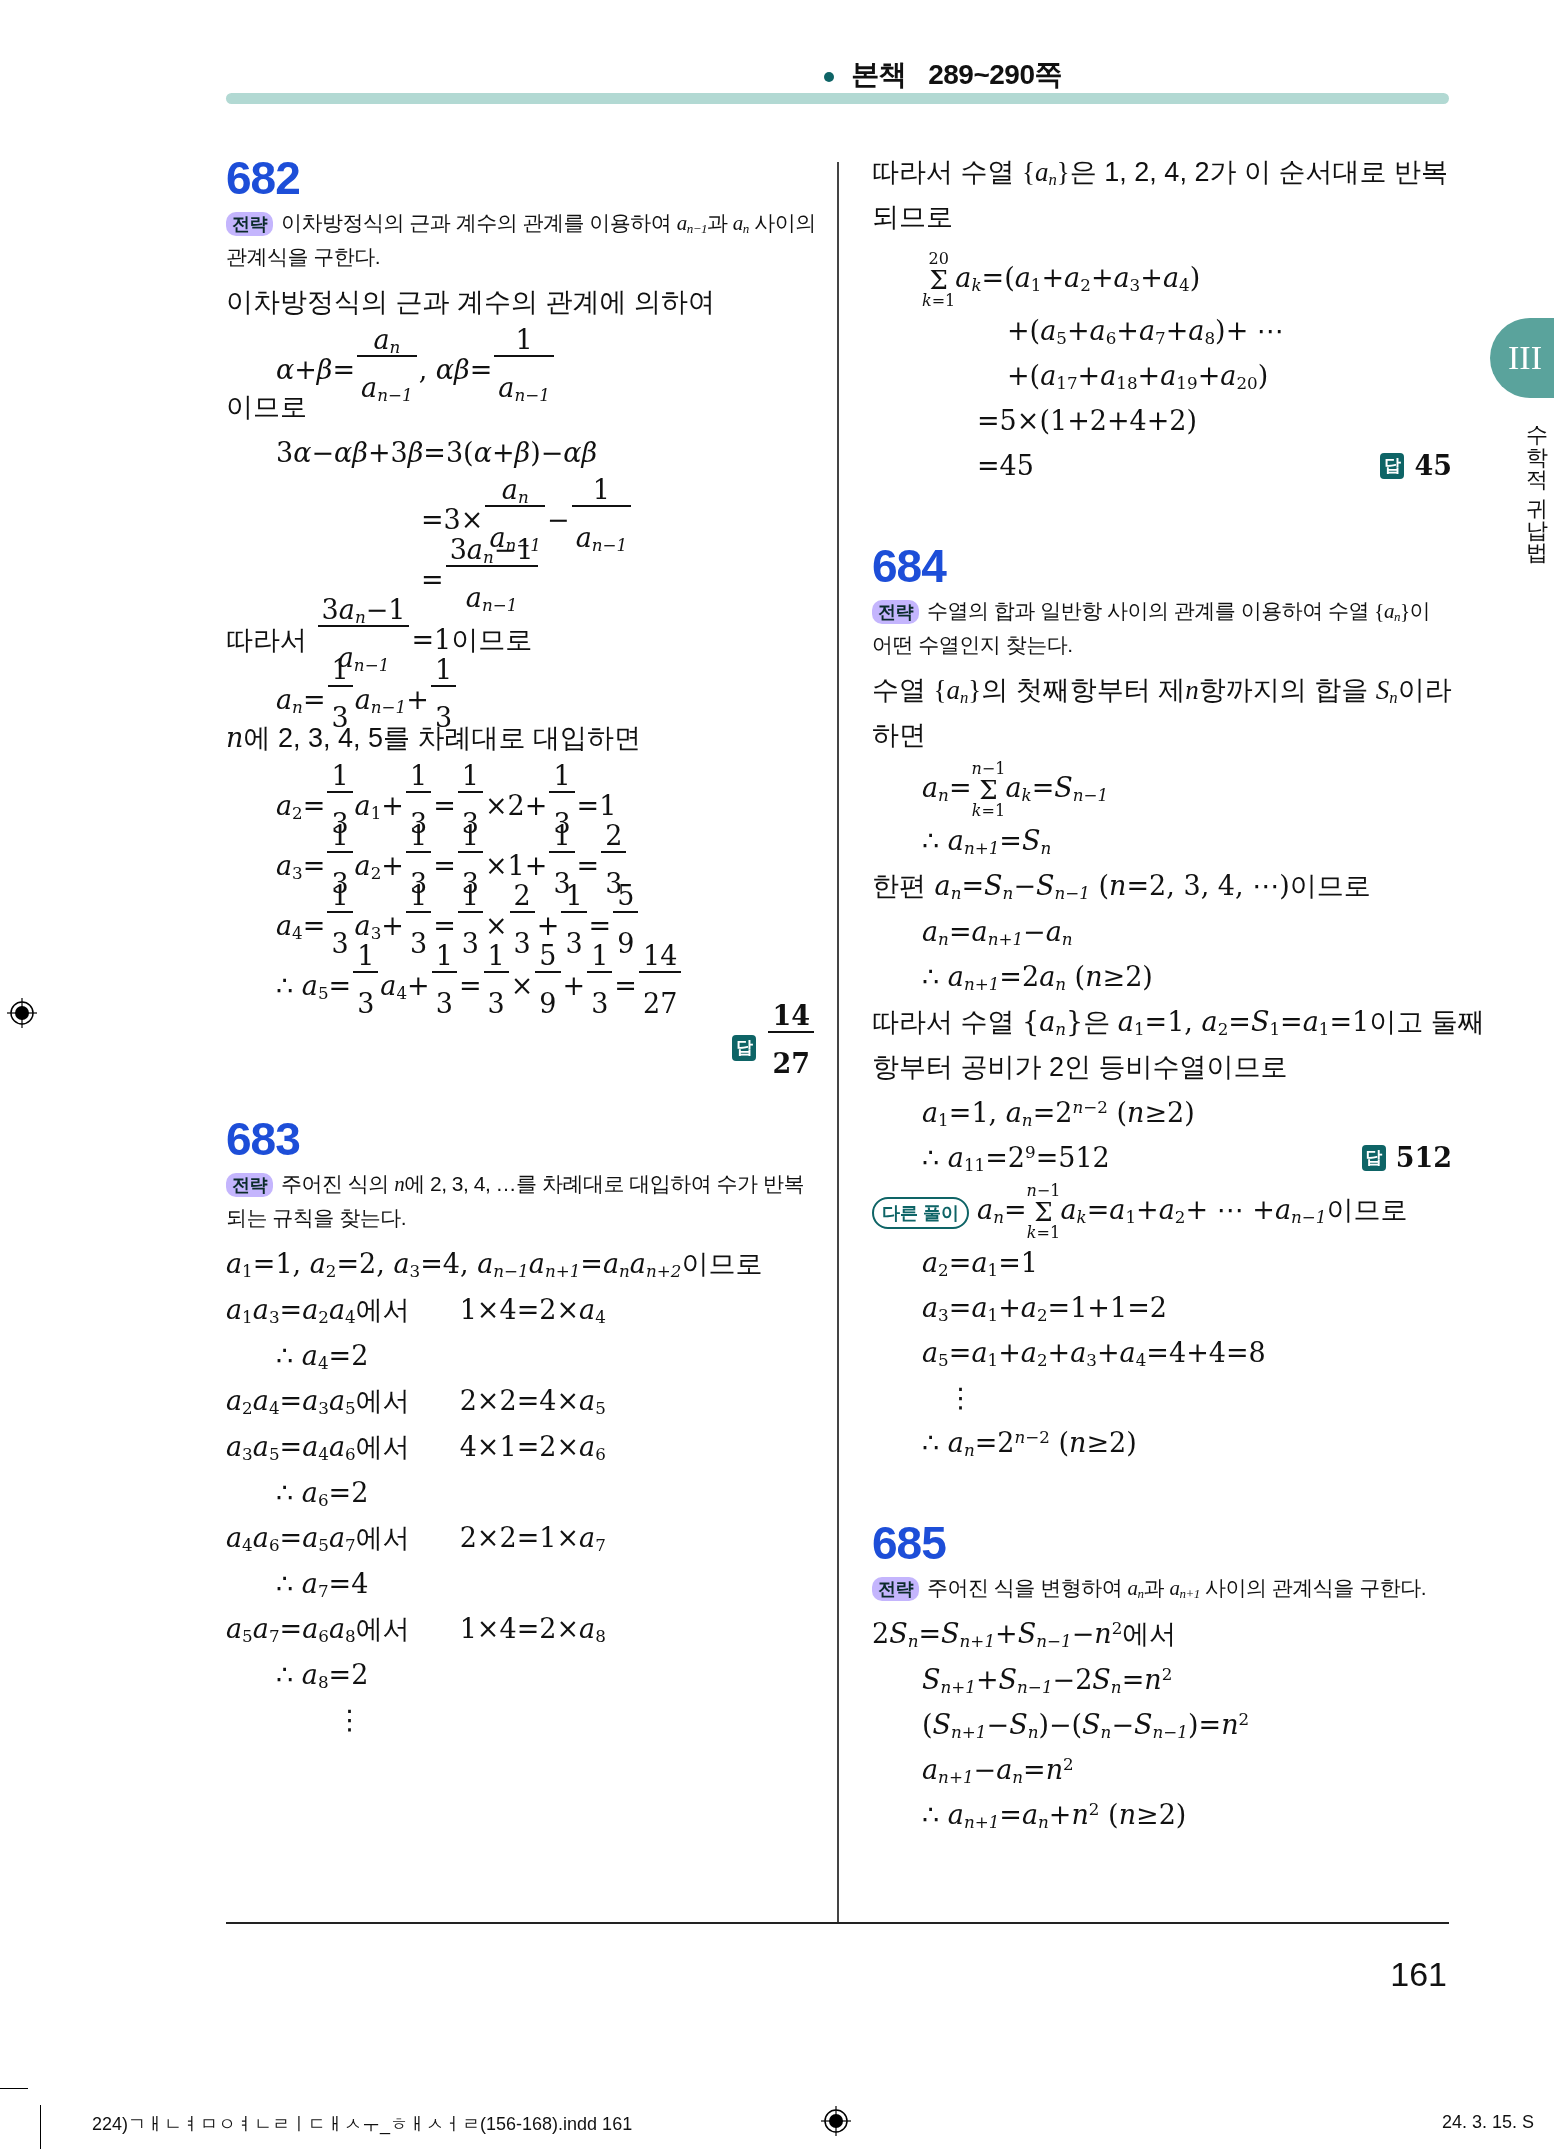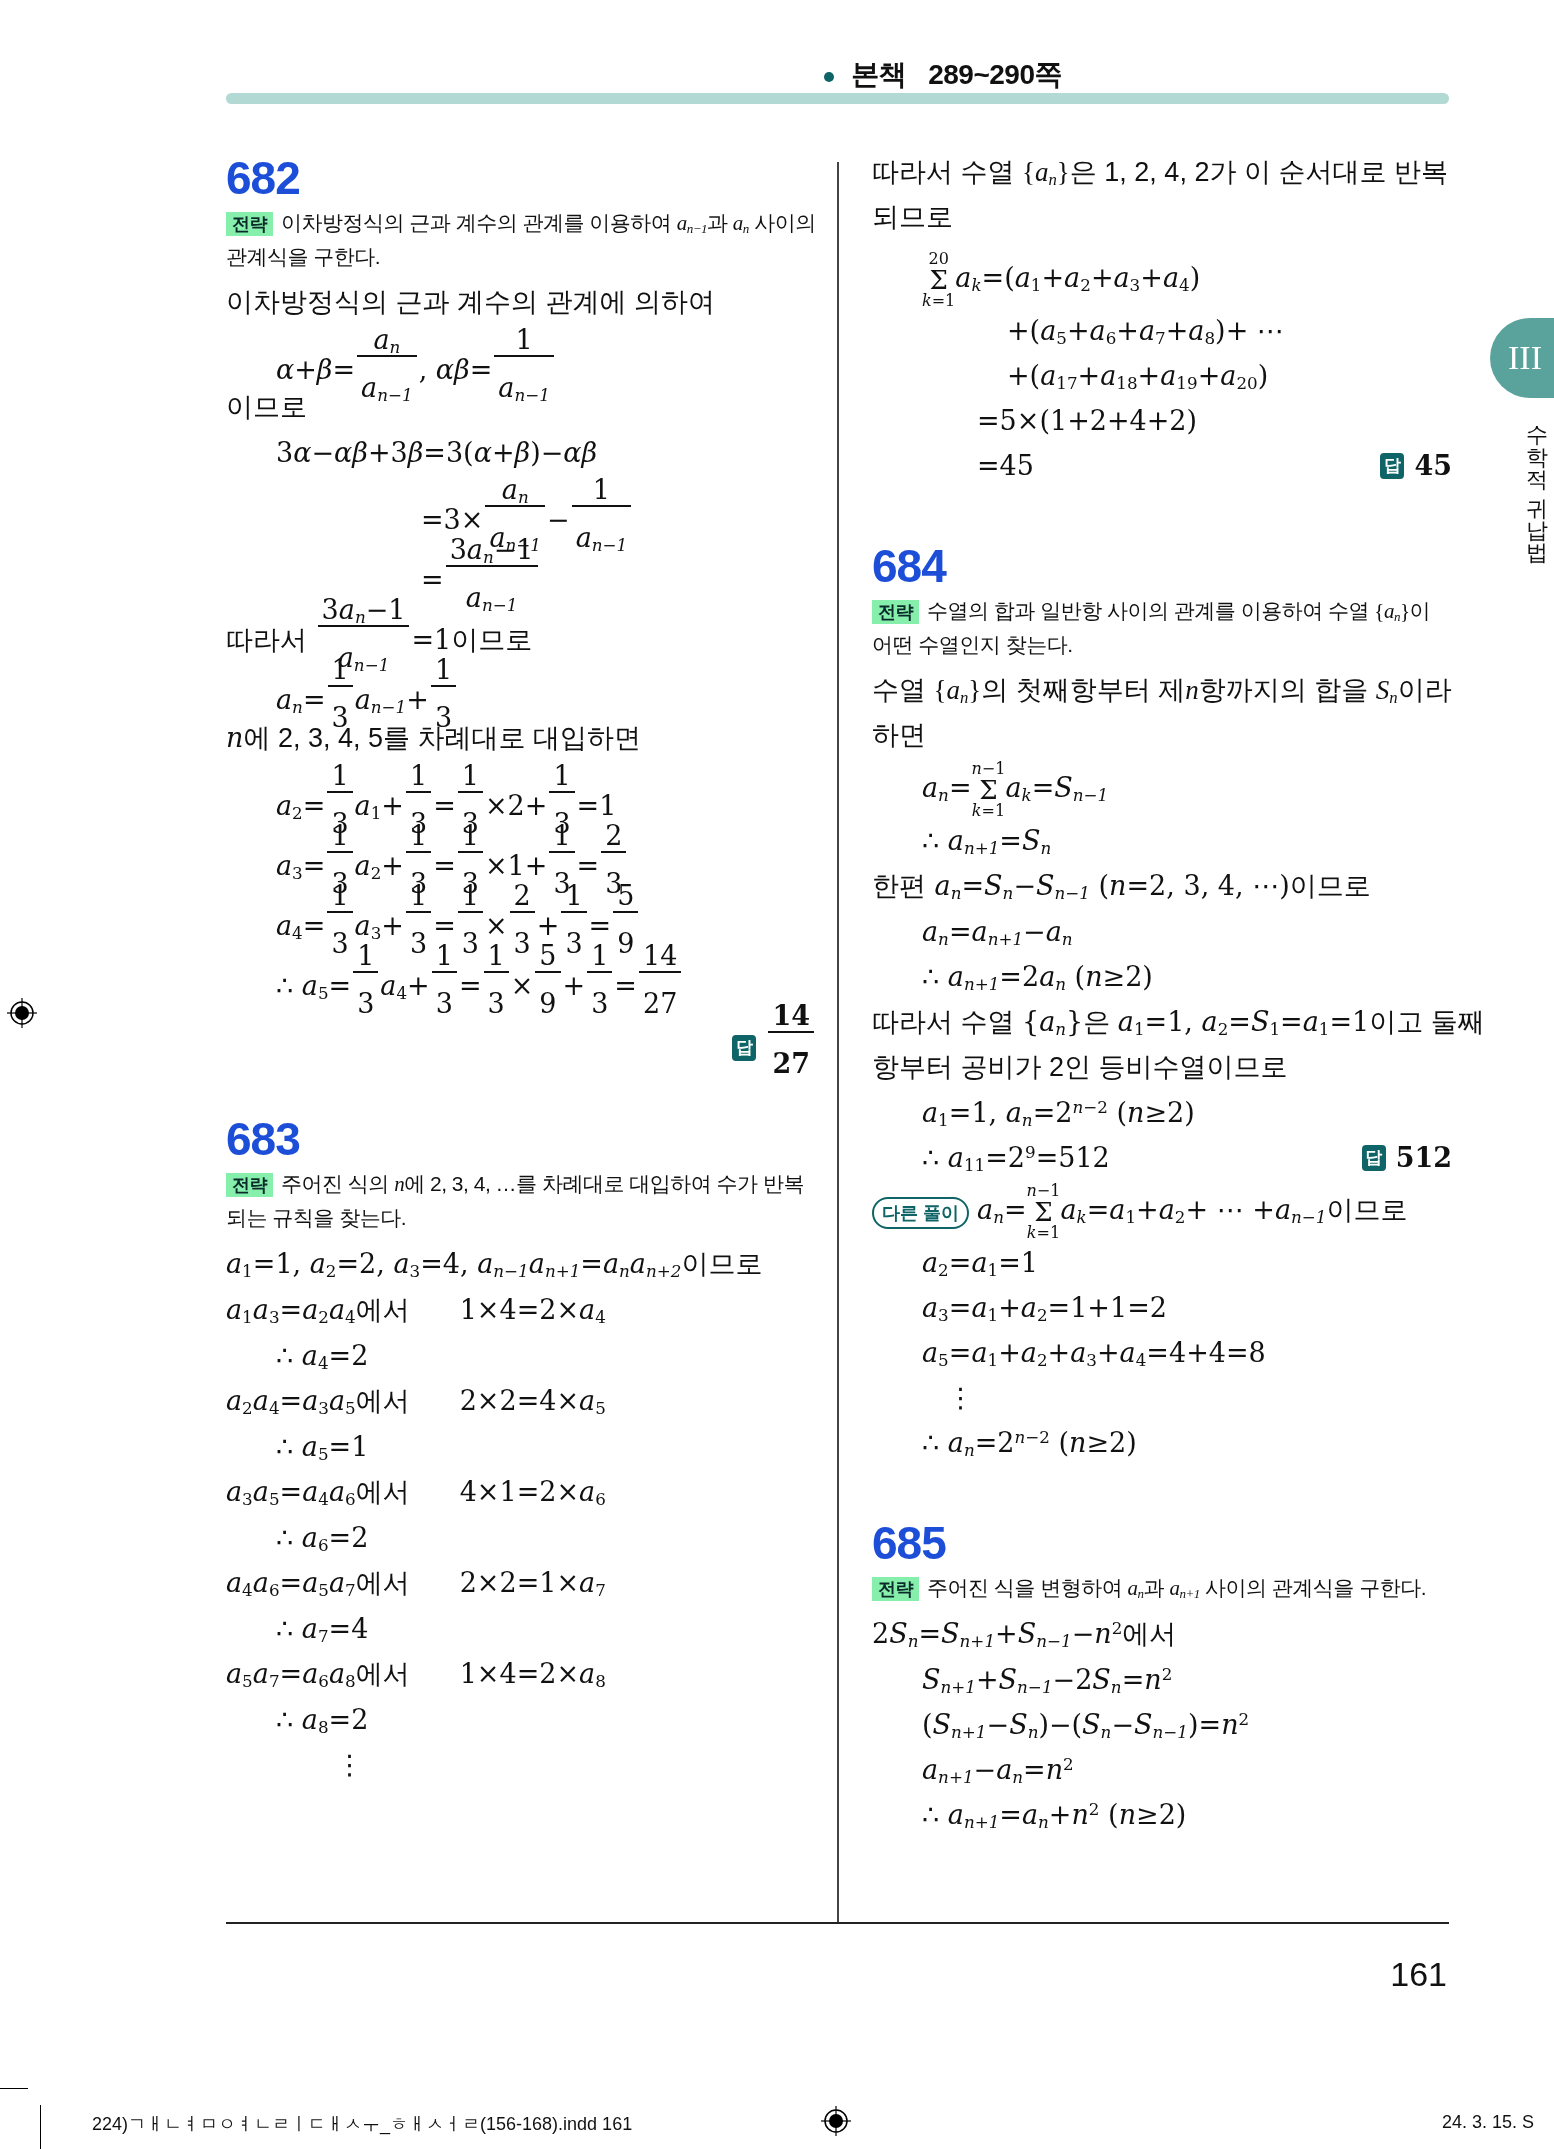--- a/index.html
+++ b/index.html
@@ -19,21 +19,21 @@
 
   
   .col{top:150px;font-size:27px;line-height:45px;}
   .col-left{left:226px;width:590px;}
   .col-right{left:872px;width:580px;}
   .vline{left:837px;top:162px;width:2px;height:1760px;background:#444;}
   .bottom-rule{left:226px;top:1922px;width:1223px;height:2px;background:#222;}
 
   .pnum{font-family:"Liberation Sans","DejaVu Sans",sans-serif;font-weight:bold;color:#1d4ed8;font-size:46px;line-height:56px;letter-spacing:-1px;margin:0;}
   .strategy{font-family:"Liberation Sans","DejaVu Sans",sans-serif;font-size:21px;line-height:34px;margin:0 0 6px 0;letter-spacing:-0.5px;}
-  .tag{display:inline-block;background:#86efac;color:#0b2b2b;font-weight:bold;font-size:18px;line-height:24px;padding:0 6px;border-radius:0;margin-right:8px;}
+  .tag{display:inline-block;background:#c4b5fd;color:#0b2b2b;font-weight:bold;font-size:18px;line-height:24px;padding:0 6px;border-radius:10px;margin-right:8px;}
   .line{white-space:nowrap;}
   .ind1{padding-left:50px;}
   .ind-eq{padding-left:195px;}
   .frac{display:inline-block;vertical-align:middle;text-align:center;line-height:1.1;margin:0 2px;}
   .frac .n{display:block;padding:0 4px;border-bottom:2px solid #111;}
   .frac .d{display:block;padding:16px 4px;}
   .mline{height:60px;line-height:60px;}
   .ans-row{text-align:right;}
   .ans{display:inline-flex;align-items:center;gap:10px;font-weight:bold;}
   .ans-badge{display:inline-block;background:#0e6466;color:#fff;font-family:"Liberation Sans","DejaVu Sans",sans-serif;font-size:17px;font-weight:bold;width:24px;height:26px;line-height:26px;text-align:center;border-radius:4px;}
@@ -120,21 +120,20 @@
     <h2 class="pnum">683</h2>
     <p class="strategy">
       <span class="tag">전략</span><span>주어진 식의 </span><i class="serif">n</i><span>에 2, 3, 4, …를 차례대로 대입하여 수가 반복되는 규칙을 찾는다.</span>
     </p>
     <div class="line">
       <i>a</i><sub>1</sub>=1, <i>a</i><sub>2</sub>=2, <i>a</i><sub>3</sub>=4, <i>a<sub>n−1</sub></i><i>a<sub>n+1</sub></i>=<i>a<sub>n</sub></i><i>a<sub>n+2</sub></i><span class="sans">이므로</span>
     </div>
     <div class="line"><i>a</i><sub>1</sub><i>a</i><sub>3</sub>=<i>a</i><sub>2</sub><i>a</i><sub>4</sub><span class="sans">에서</span><span style="display:inline-block;width:50px"></span>1×4=2×<i>a</i><sub>4</sub></div>
     <div class="line ind1">∴ <i>a</i><sub>4</sub>=2</div>
     <div class="line"><i>a</i><sub>2</sub><i>a</i><sub>4</sub>=<i>a</i><sub>3</sub><i>a</i><sub>5</sub><span class="sans">에서</span><span style="display:inline-block;width:50px"></span>2×2=4×<i>a</i><sub>5</sub></div>
-    <div class="line ind1">∴ <i>a</i><sub>5</sub>=1</div>
     <div class="line"><i>a</i><sub>3</sub><i>a</i><sub>5</sub>=<i>a</i><sub>4</sub><i>a</i><sub>6</sub><span class="sans">에서</span><span style="display:inline-block;width:50px"></span>4×1=2×<i>a</i><sub>6</sub></div>
     <div class="line ind1">∴ <i>a</i><sub>6</sub>=2</div>
     <div class="line"><i>a</i><sub>4</sub><i>a</i><sub>6</sub>=<i>a</i><sub>5</sub><i>a</i><sub>7</sub><span class="sans">에서</span><span style="display:inline-block;width:50px"></span>2×2=1×<i>a</i><sub>7</sub></div>
     <div class="line ind1">∴ <i>a</i><sub>7</sub>=4</div>
     <div class="line"><i>a</i><sub>5</sub><i>a</i><sub>7</sub>=<i>a</i><sub>6</sub><i>a</i><sub>8</sub><span class="sans">에서</span><span style="display:inline-block;width:50px"></span>1×4=2×<i>a</i><sub>8</sub></div>
     <div class="line ind1">∴ <i>a</i><sub>8</sub>=2</div>
     <div class="line" style="padding-left:110px">⋮</div>
   </section>
 </div>
 

